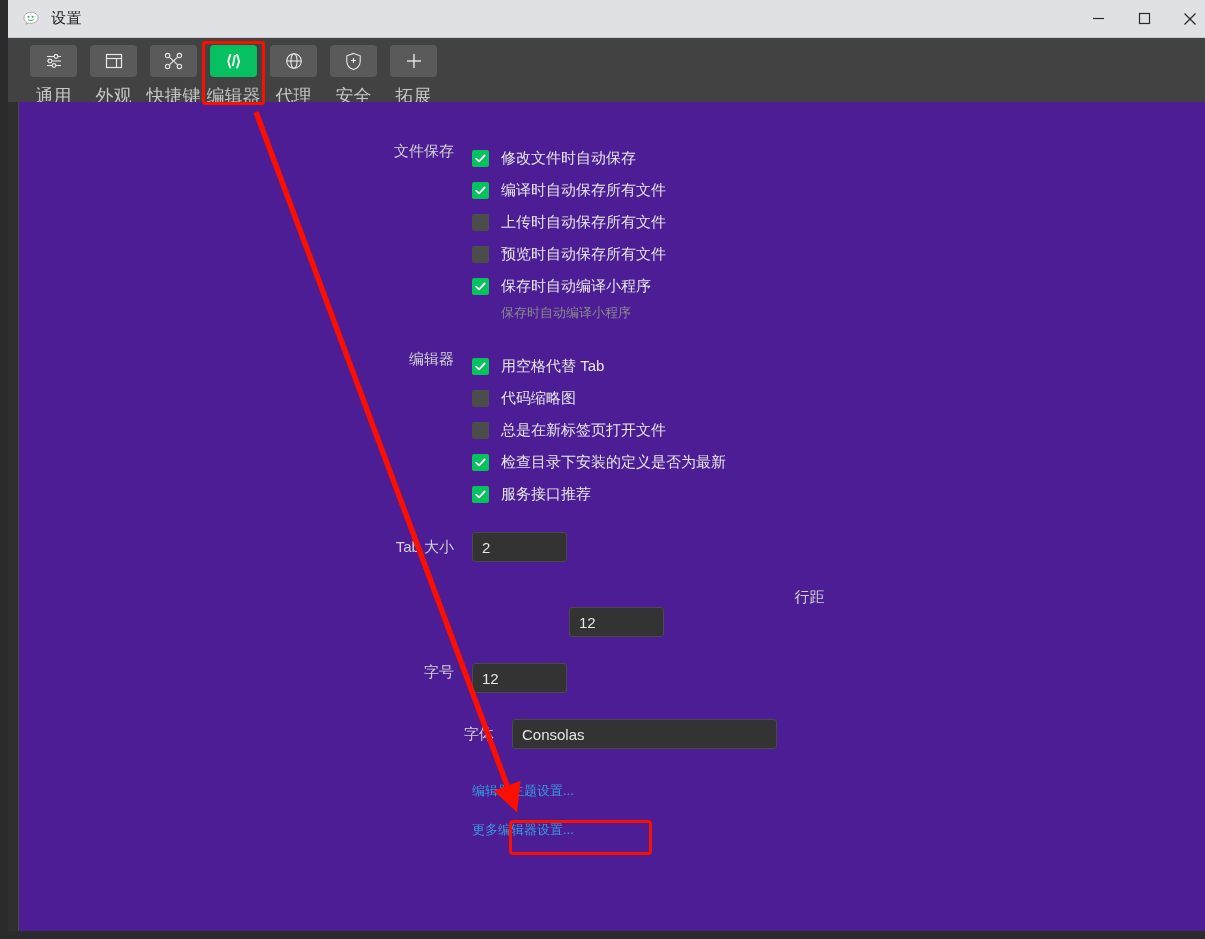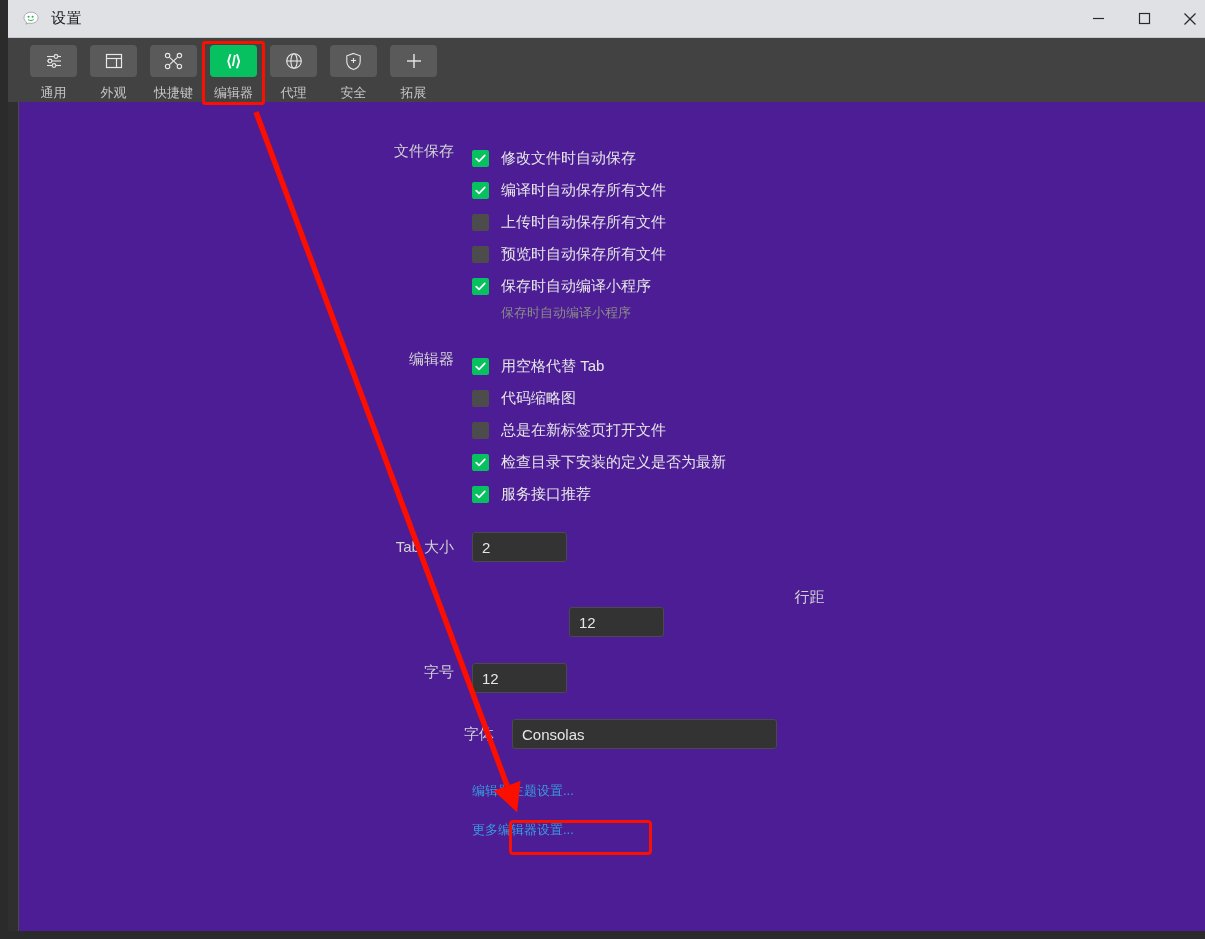--- a/index.html
+++ b/index.html
@@ -55,21 +55,21 @@
   .tool-ico {
     width: 47px; height: 32px;
     background: #5a5a5a;
     border-radius: 4px;
     display: flex; align-items: center; justify-content: center;
     color: #e8e8e8;
   }
   .tool-item.active .tool-ico { background: #07c160; color: #ffffff; }
   .tool-lbl {
     margin-top: 7px;
-    font-size: 13px; color: #c6c6c6;
+    font-size: 18px; color: #c6c6c6;
     white-space: nowrap;
   }
   .tool-item.active .tool-lbl { color: #c6c6c6; }
   .code-glyph {
     font-size: 15px; font-weight: bold;
     font-family: "Liberation Sans", sans-serif;
     letter-spacing: -0.5px;
   }
 
   

